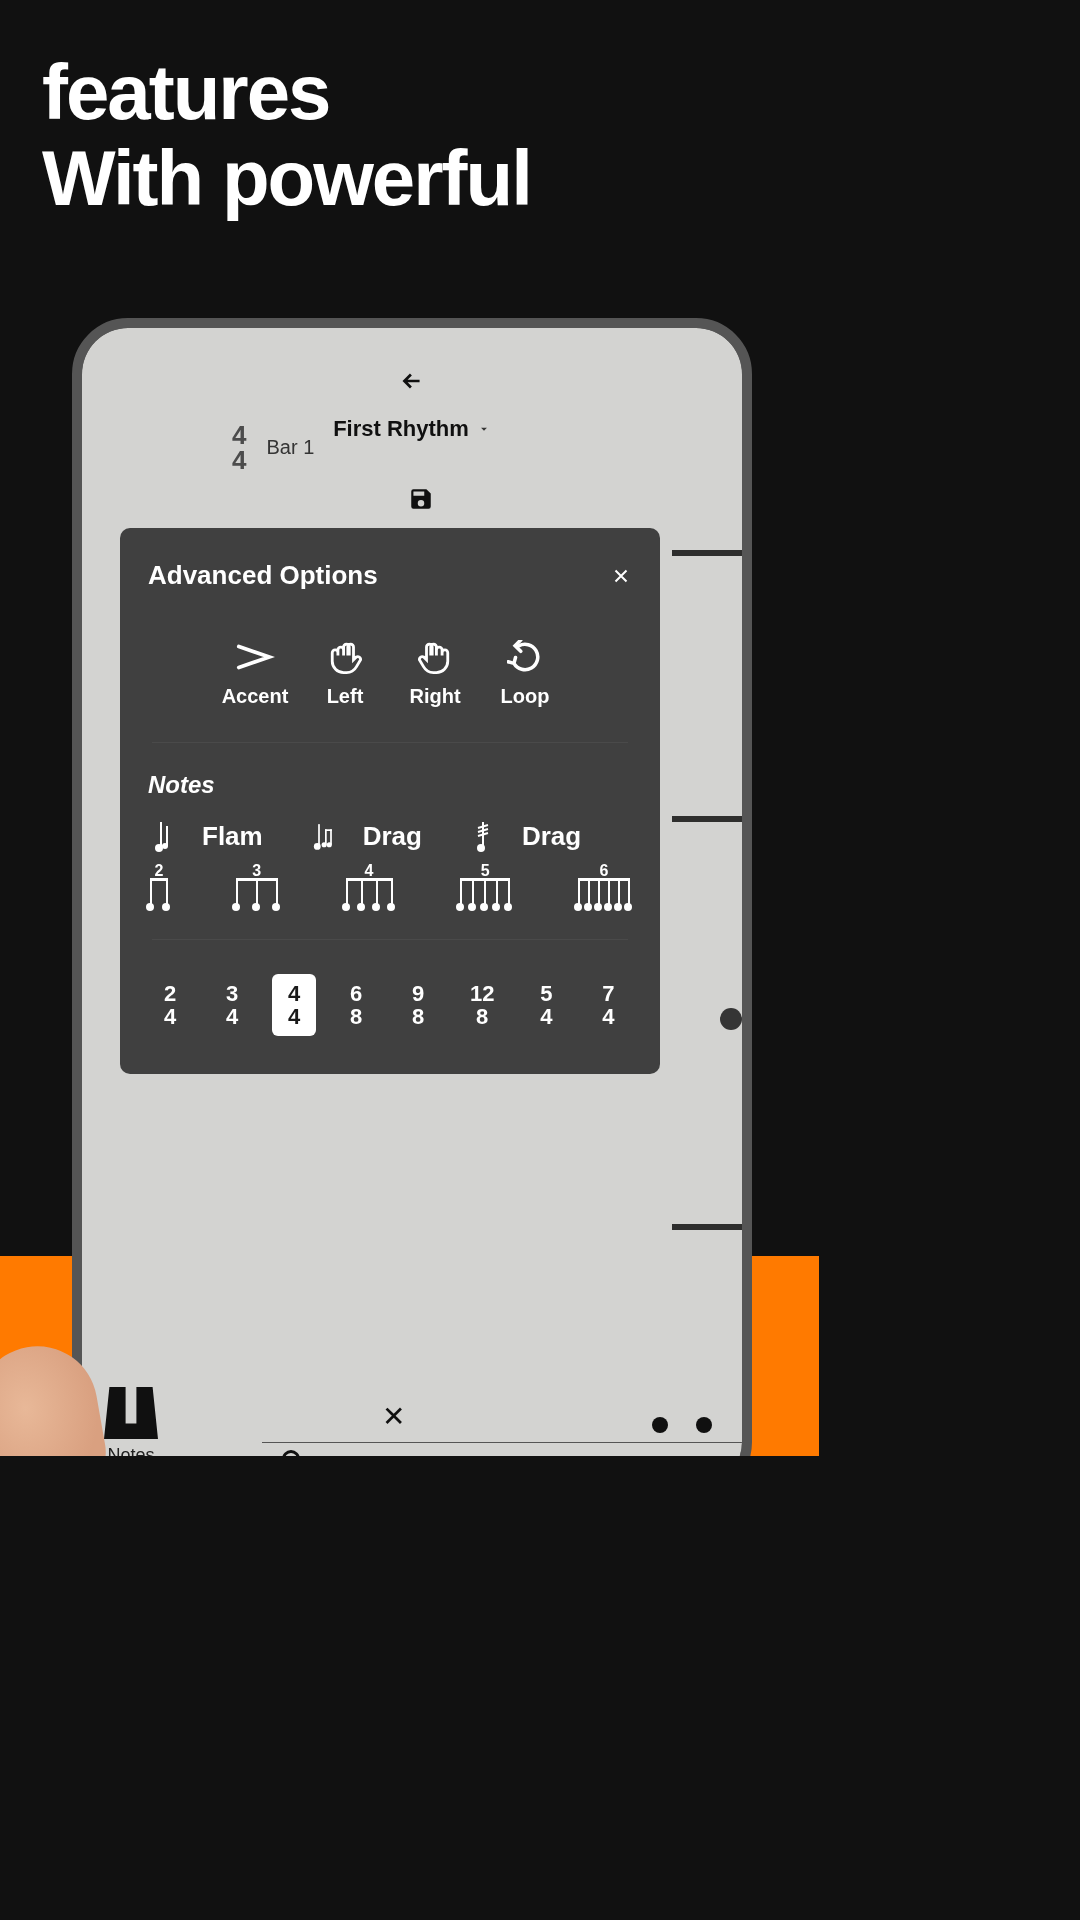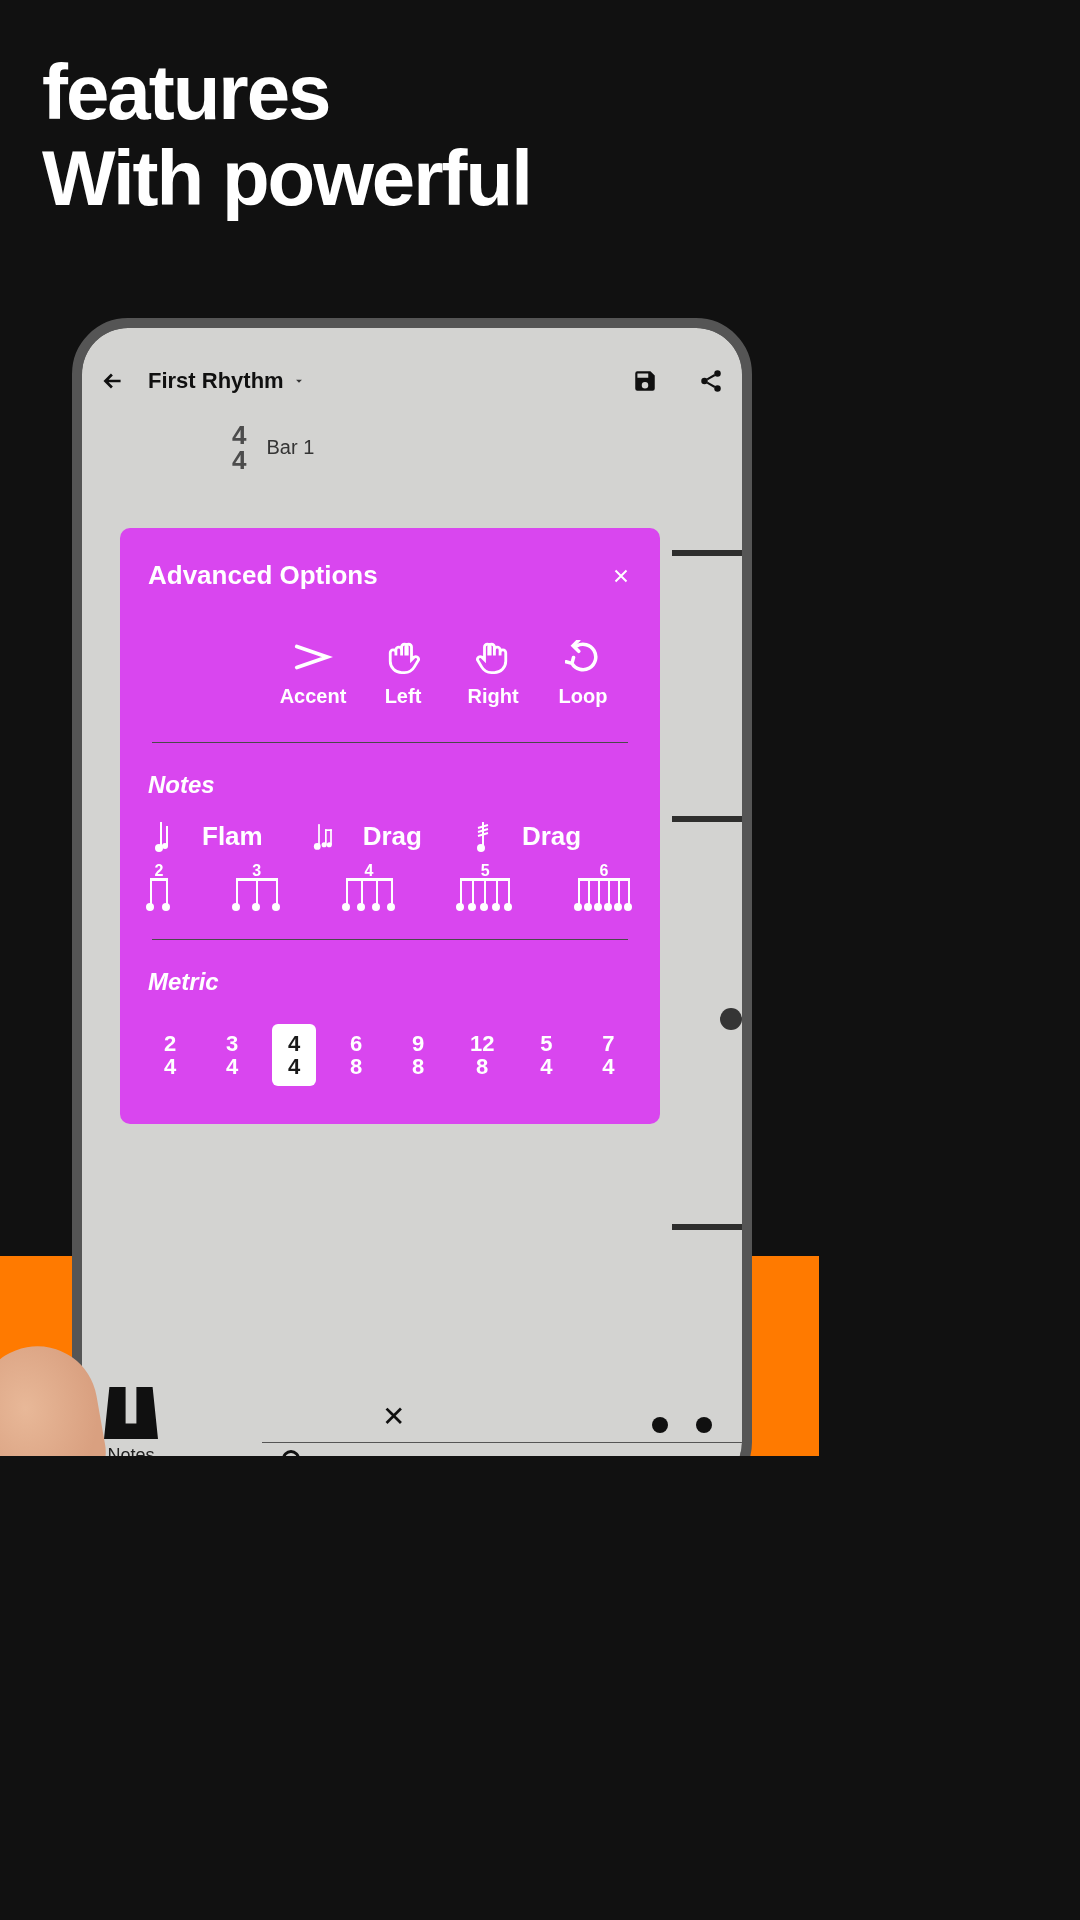--- a/index.html
+++ b/index.html
@@ -50,20 +50,21 @@
   position: absolute;
   inset: 0;
   filter: brightness(0.62);
   padding-top: 30px;
 }
 .topbar {
   display: flex;
   align-items: center;
   padding: 10px 18px;
   gap: 22px;
+  flex-direction: column;
 }
 .back-arrow { width: 26px; height: 26px; }
 .song-title {
   font-size: 22px;
   font-weight: 600;
   color: #1a1a1a;
   display: flex;
   align-items: center;
   gap: 8px;
 }
@@ -126,37 +127,37 @@
 .row-line {
   position:absolute; bottom:45px; left:180px; right:0; height:1px; background:#888;
 }
 
 
 .modal {
   position: absolute;
   top: 200px;
   left: 38px;
   width: 540px;
-  background: #d946ef;
+  background: #404040;
   border-radius: 10px;
   padding: 32px 28px 38px;
   color: #fff;
   z-index: 10;
 }
 .modal-header {
   display: flex;
   justify-content: space-between;
   align-items: center;
   margin-bottom: 48px;
 }
 .modal-title { font-size: 26px; font-weight: 700; }
 .close-x { width: 22px; height: 22px; cursor: pointer; }
 .action-row {
   display: flex;
-  justify-content: flex-end;
+  justify-content: center;
   padding: 0 4px 34px;
 }
 .action-item {
   display:flex; flex-direction:column; align-items:center; gap:10px;
   width: 90px;
 }
 .action-icon { width: 40px; height: 36px; display:flex; align-items:center; justify-content:center;}
 .action-label { font-size: 20px; font-weight: 600; }
 .divider { height: 1px; background: #4a4a4a; margin: 0 4px 28px; }
 .section-title { font-size: 24px; font-weight: 700; margin-bottom: 22px; font-style: italic; }
@@ -393,21 +394,20 @@
               <div class="stem"></div>
               <div class="stem"></div>
               <div class="stem"></div>
               <div class="stem"></div>
             </div>
           </div>
         </div>
 
       <div class="divider"></div>
 
-      <div class="section-title">Metric</div>
       <div class="metric-row" id="metric-row">
           <div class="metric-item">
             <span>2</span>
             <span>4</span>
           </div>
           <div class="metric-item">
             <span>3</span>
             <span>4</span>
           </div>
           <div class="metric-item selected">

